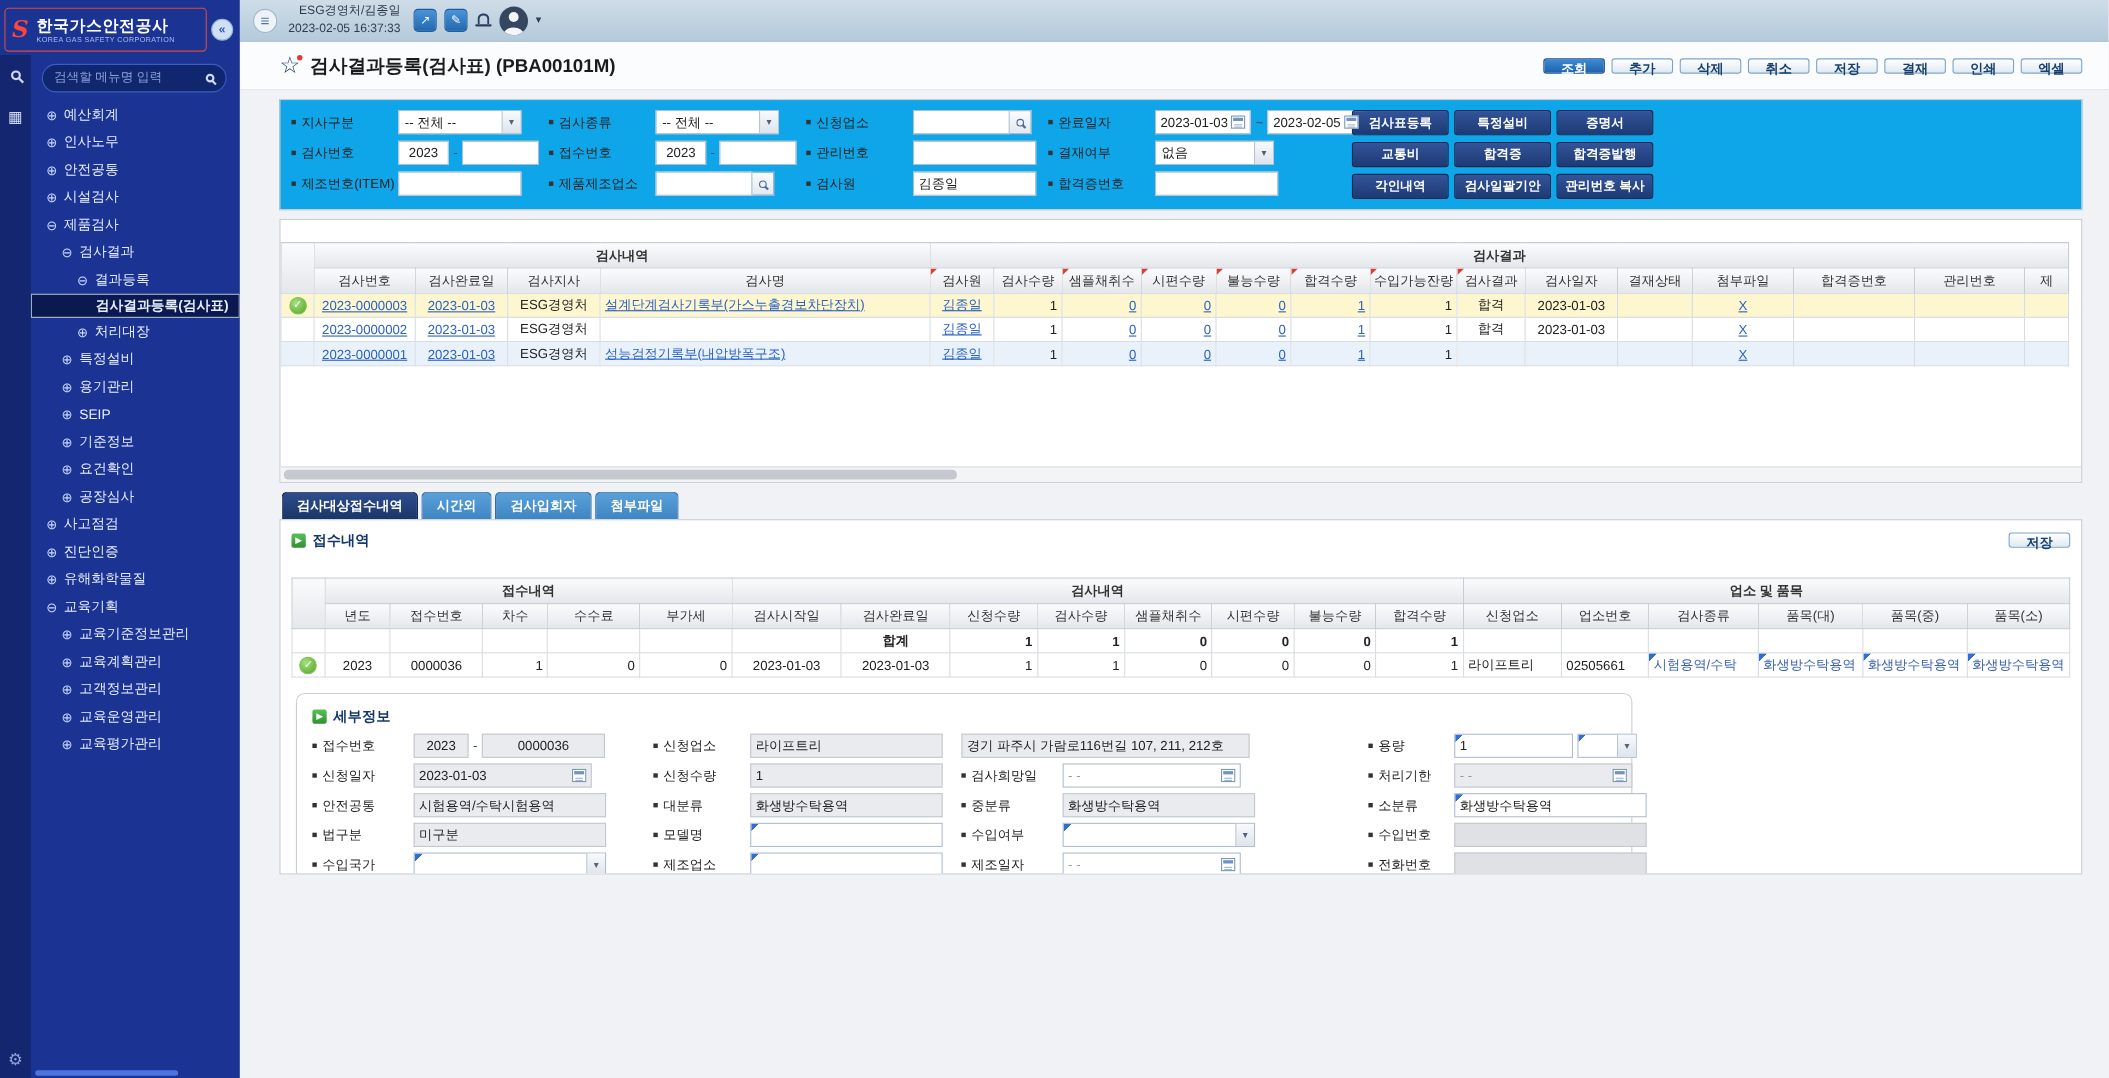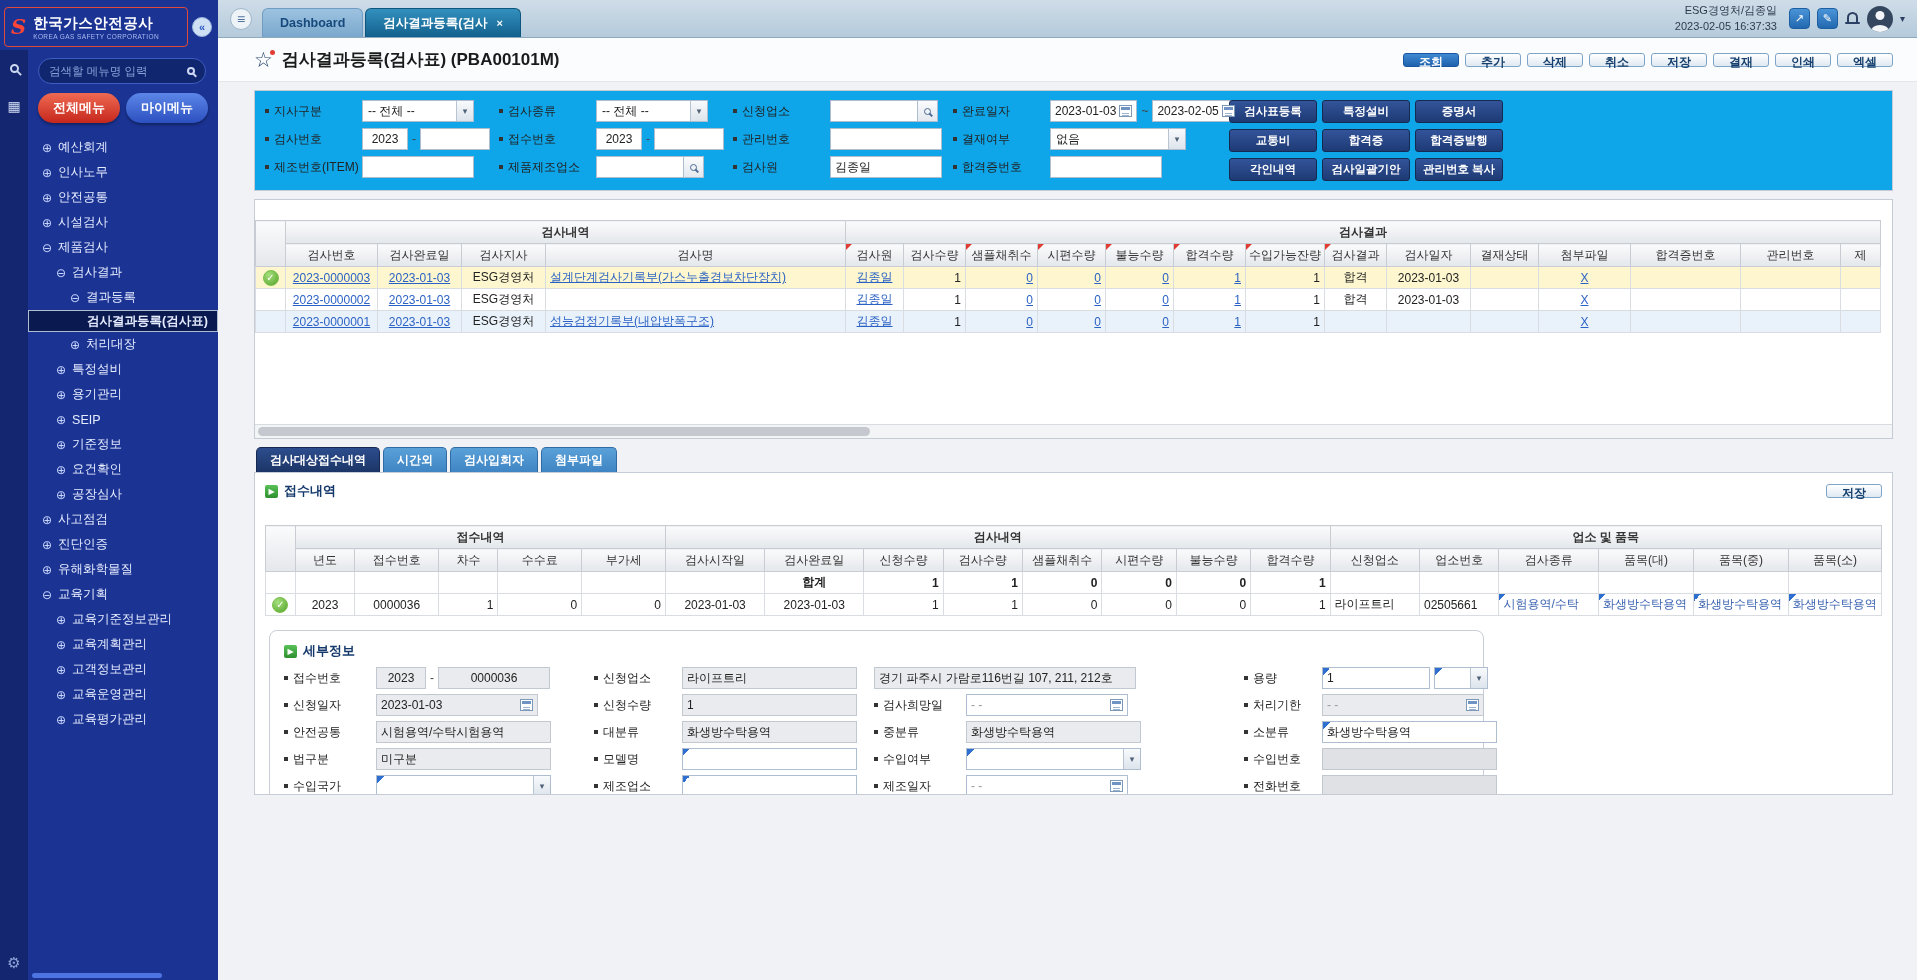--- a/index.html
+++ b/index.html
@@ -159,24 +159,20 @@
       <div class="rail">
         <span class="railmag"></span>
         <span class="railapps">▦</span>
         <span class="railgear">⚙</span>
       </div>
       <div class="sbody">
         <div class="sbsearch">
           <input placeholder="검색할 메뉴명 입력" style="">
           <span class="sbmag"></span>
         </div>
-        <div class="mbtns" id="mbtns">
-            <button class="mbtn red">전체메뉴</button>
-            <button class="mbtn blue">마이메뉴</button>
-          </div>
         <div class="menu" id="menu">
             <div class="mi lv1">
               <span class="mi-ico">⊕</span>
               <span class="mi-lb">예산회계</span>
             </div>
             <div class="mi lv1">
               <span class="mi-ico">⊕</span>
               <span class="mi-lb">인사노무</span>
             </div>
             <div class="mi lv1">
@@ -269,29 +265,20 @@
           </div>
       </div>
     </div>
     <div class="sbhscroll"></div>
   </div>
 
   <div class="main">
 
     <div class="topbar">
       <span class="hamb">≡</span>
-      <div class="ttabs" id="ttabs">
-          <div class="ttab">
-            <span>Dashboard</span>
-          </div>
-          <div class="ttab act">
-            <span>검사결과등록(검사</span>
-            <span class="tclose">×</span>
-          </div>
-        </div>
       <div class="topright">
         <div class="usertext">
           <div>ESG경영처/김종일</div>
           <div>2023-02-05 16:37:33</div>
         </div>
         <span class="sqbtn">↗</span>
         <span class="sqbtn">✎</span>
         <span class="bell"></span>
         <span class="avatar"></span>
         <span class="chevdn">▾</span>
@@ -390,21 +377,21 @@
                   <i class="dot"></i>
                   <span>관리번호</span>
                 </span>
                 <input class="inp" style="width: 112px;">
               </div>
               <div class="fcell c4">
                 <span class="flab">
                   <i class="dot"></i>
                   <span>결재여부</span>
                 </span>
-                <div class="sel" style="width: 136px;">
+                <div class="sel" style="width: 108px;">
                   <span class="selv">없음</span>
                   <span class="selarr">▾</span>
                 </div>
               </div>
             </div>
             <div class="frow">
               <div class="fcell c1">
                 <span class="flab">
                   <i class="dot"></i>
                   <span>제조번호(ITEM)</span>

